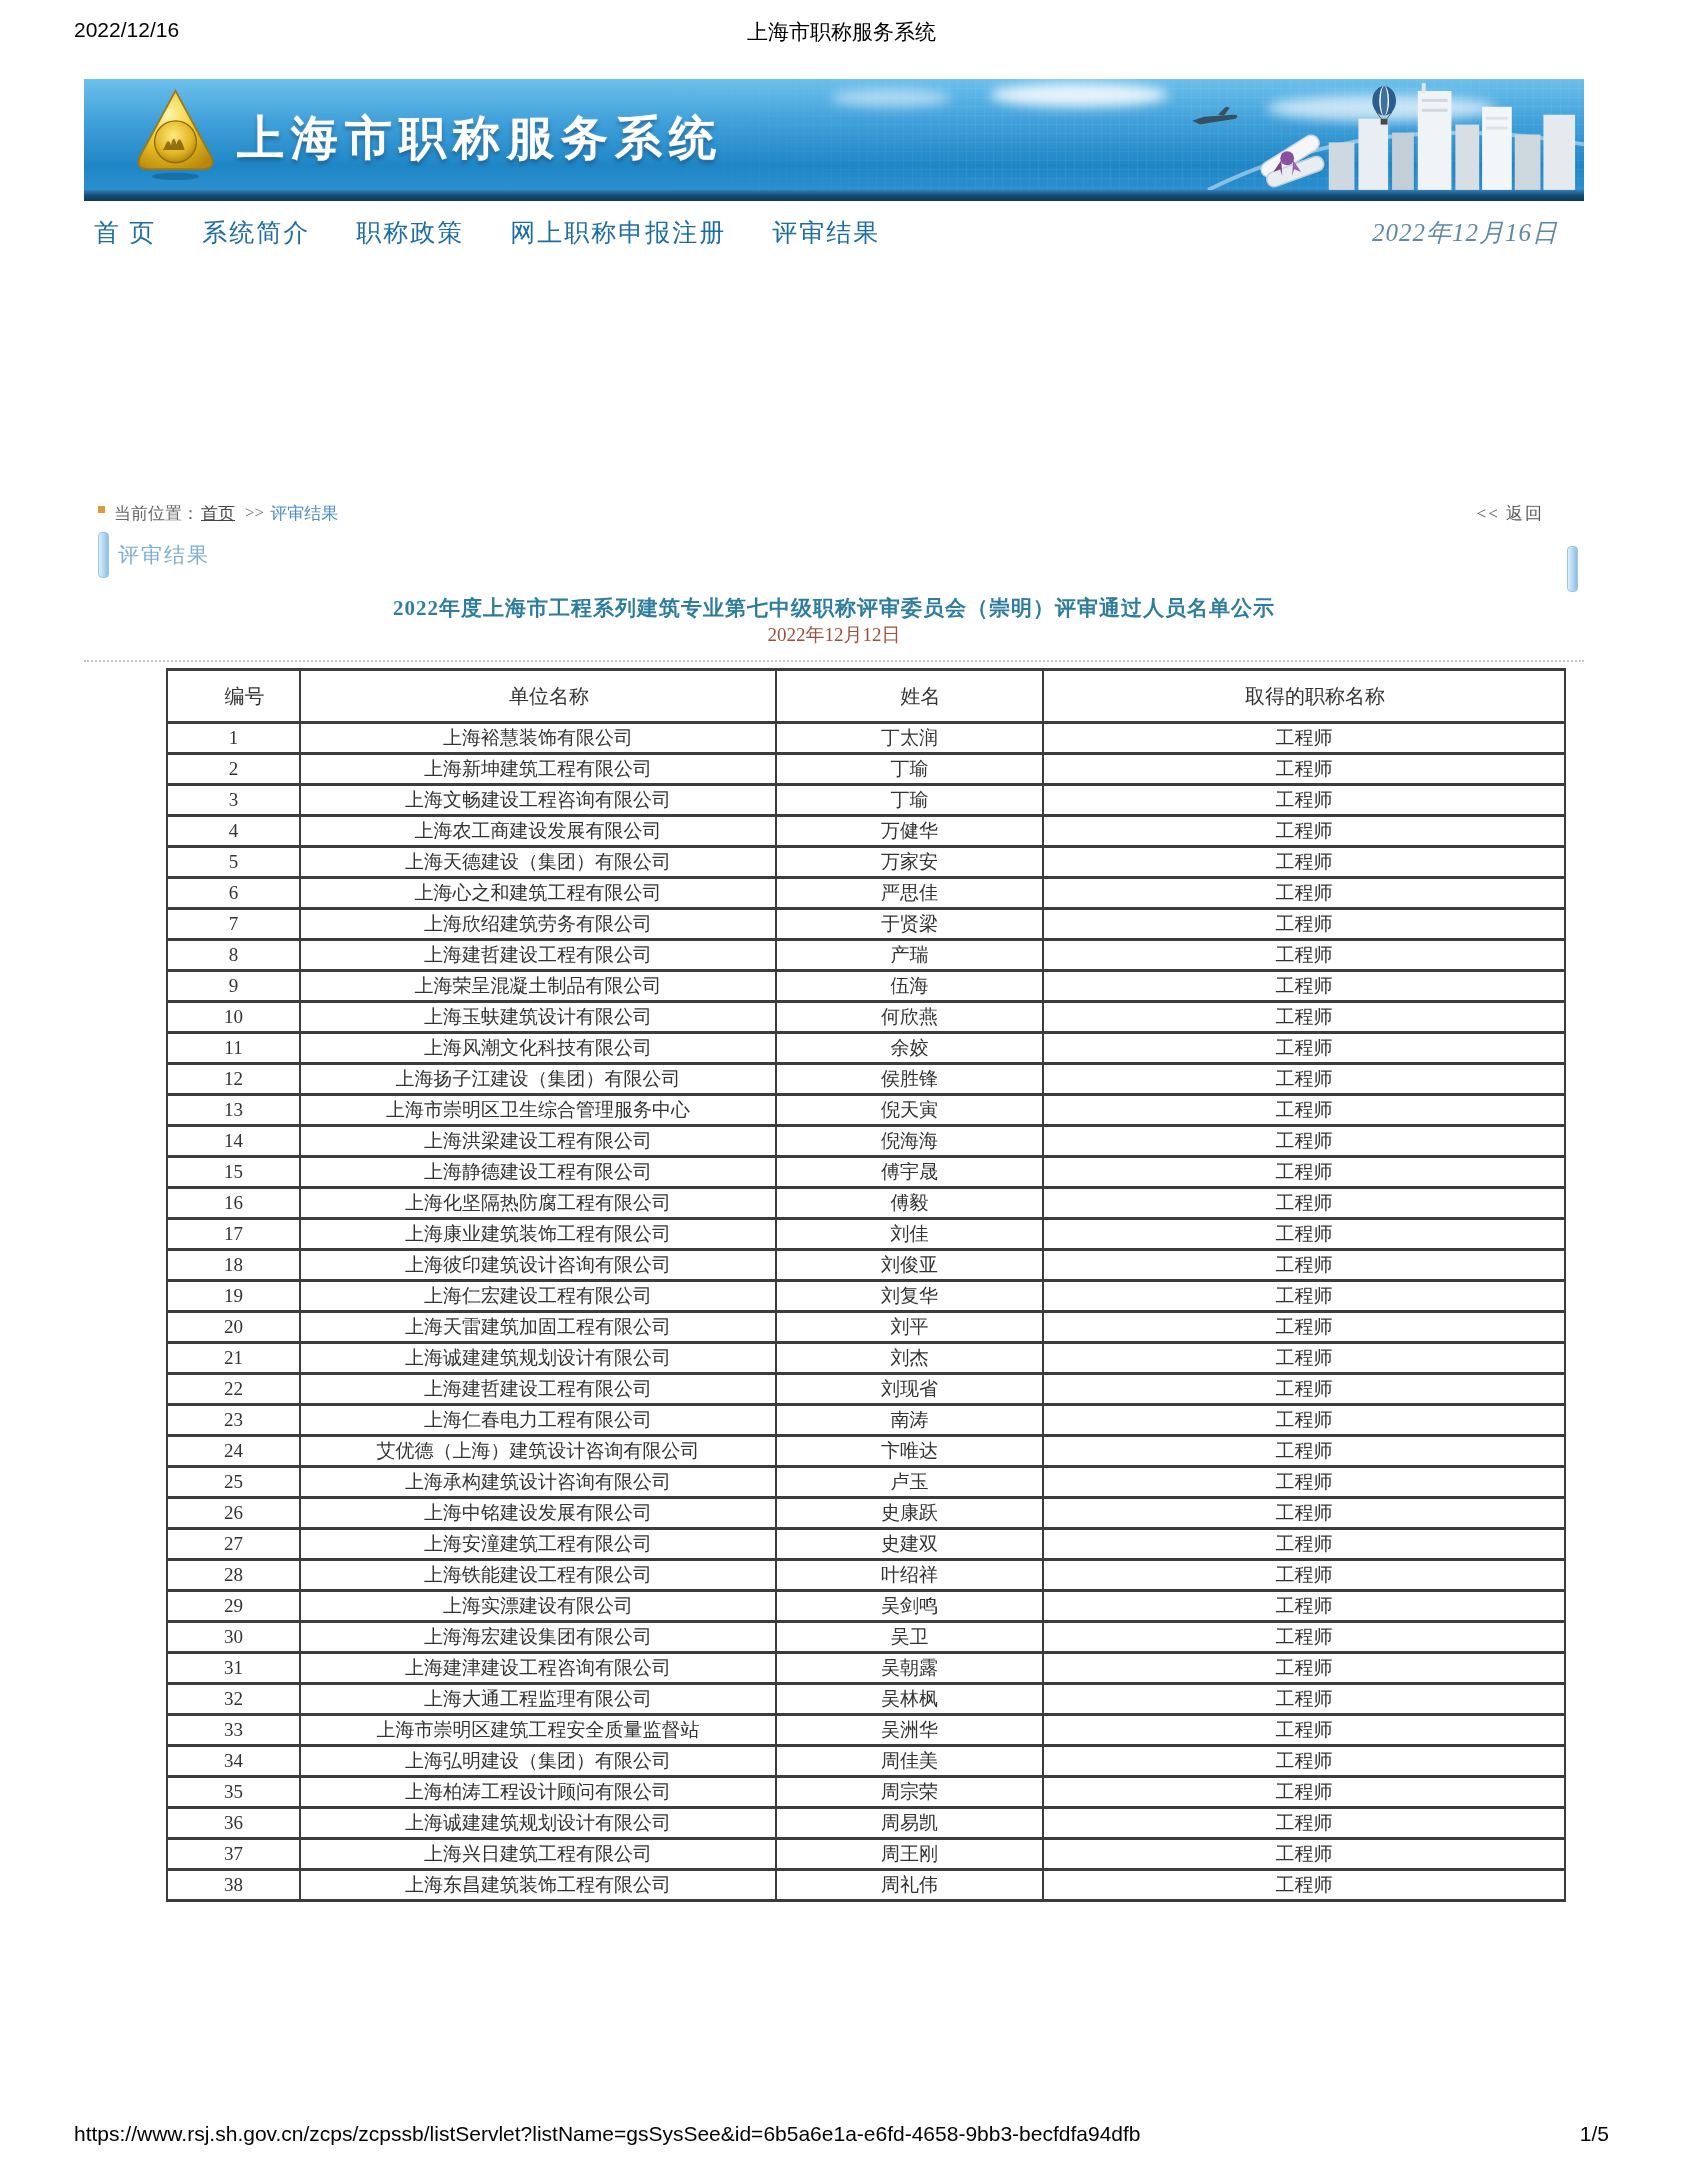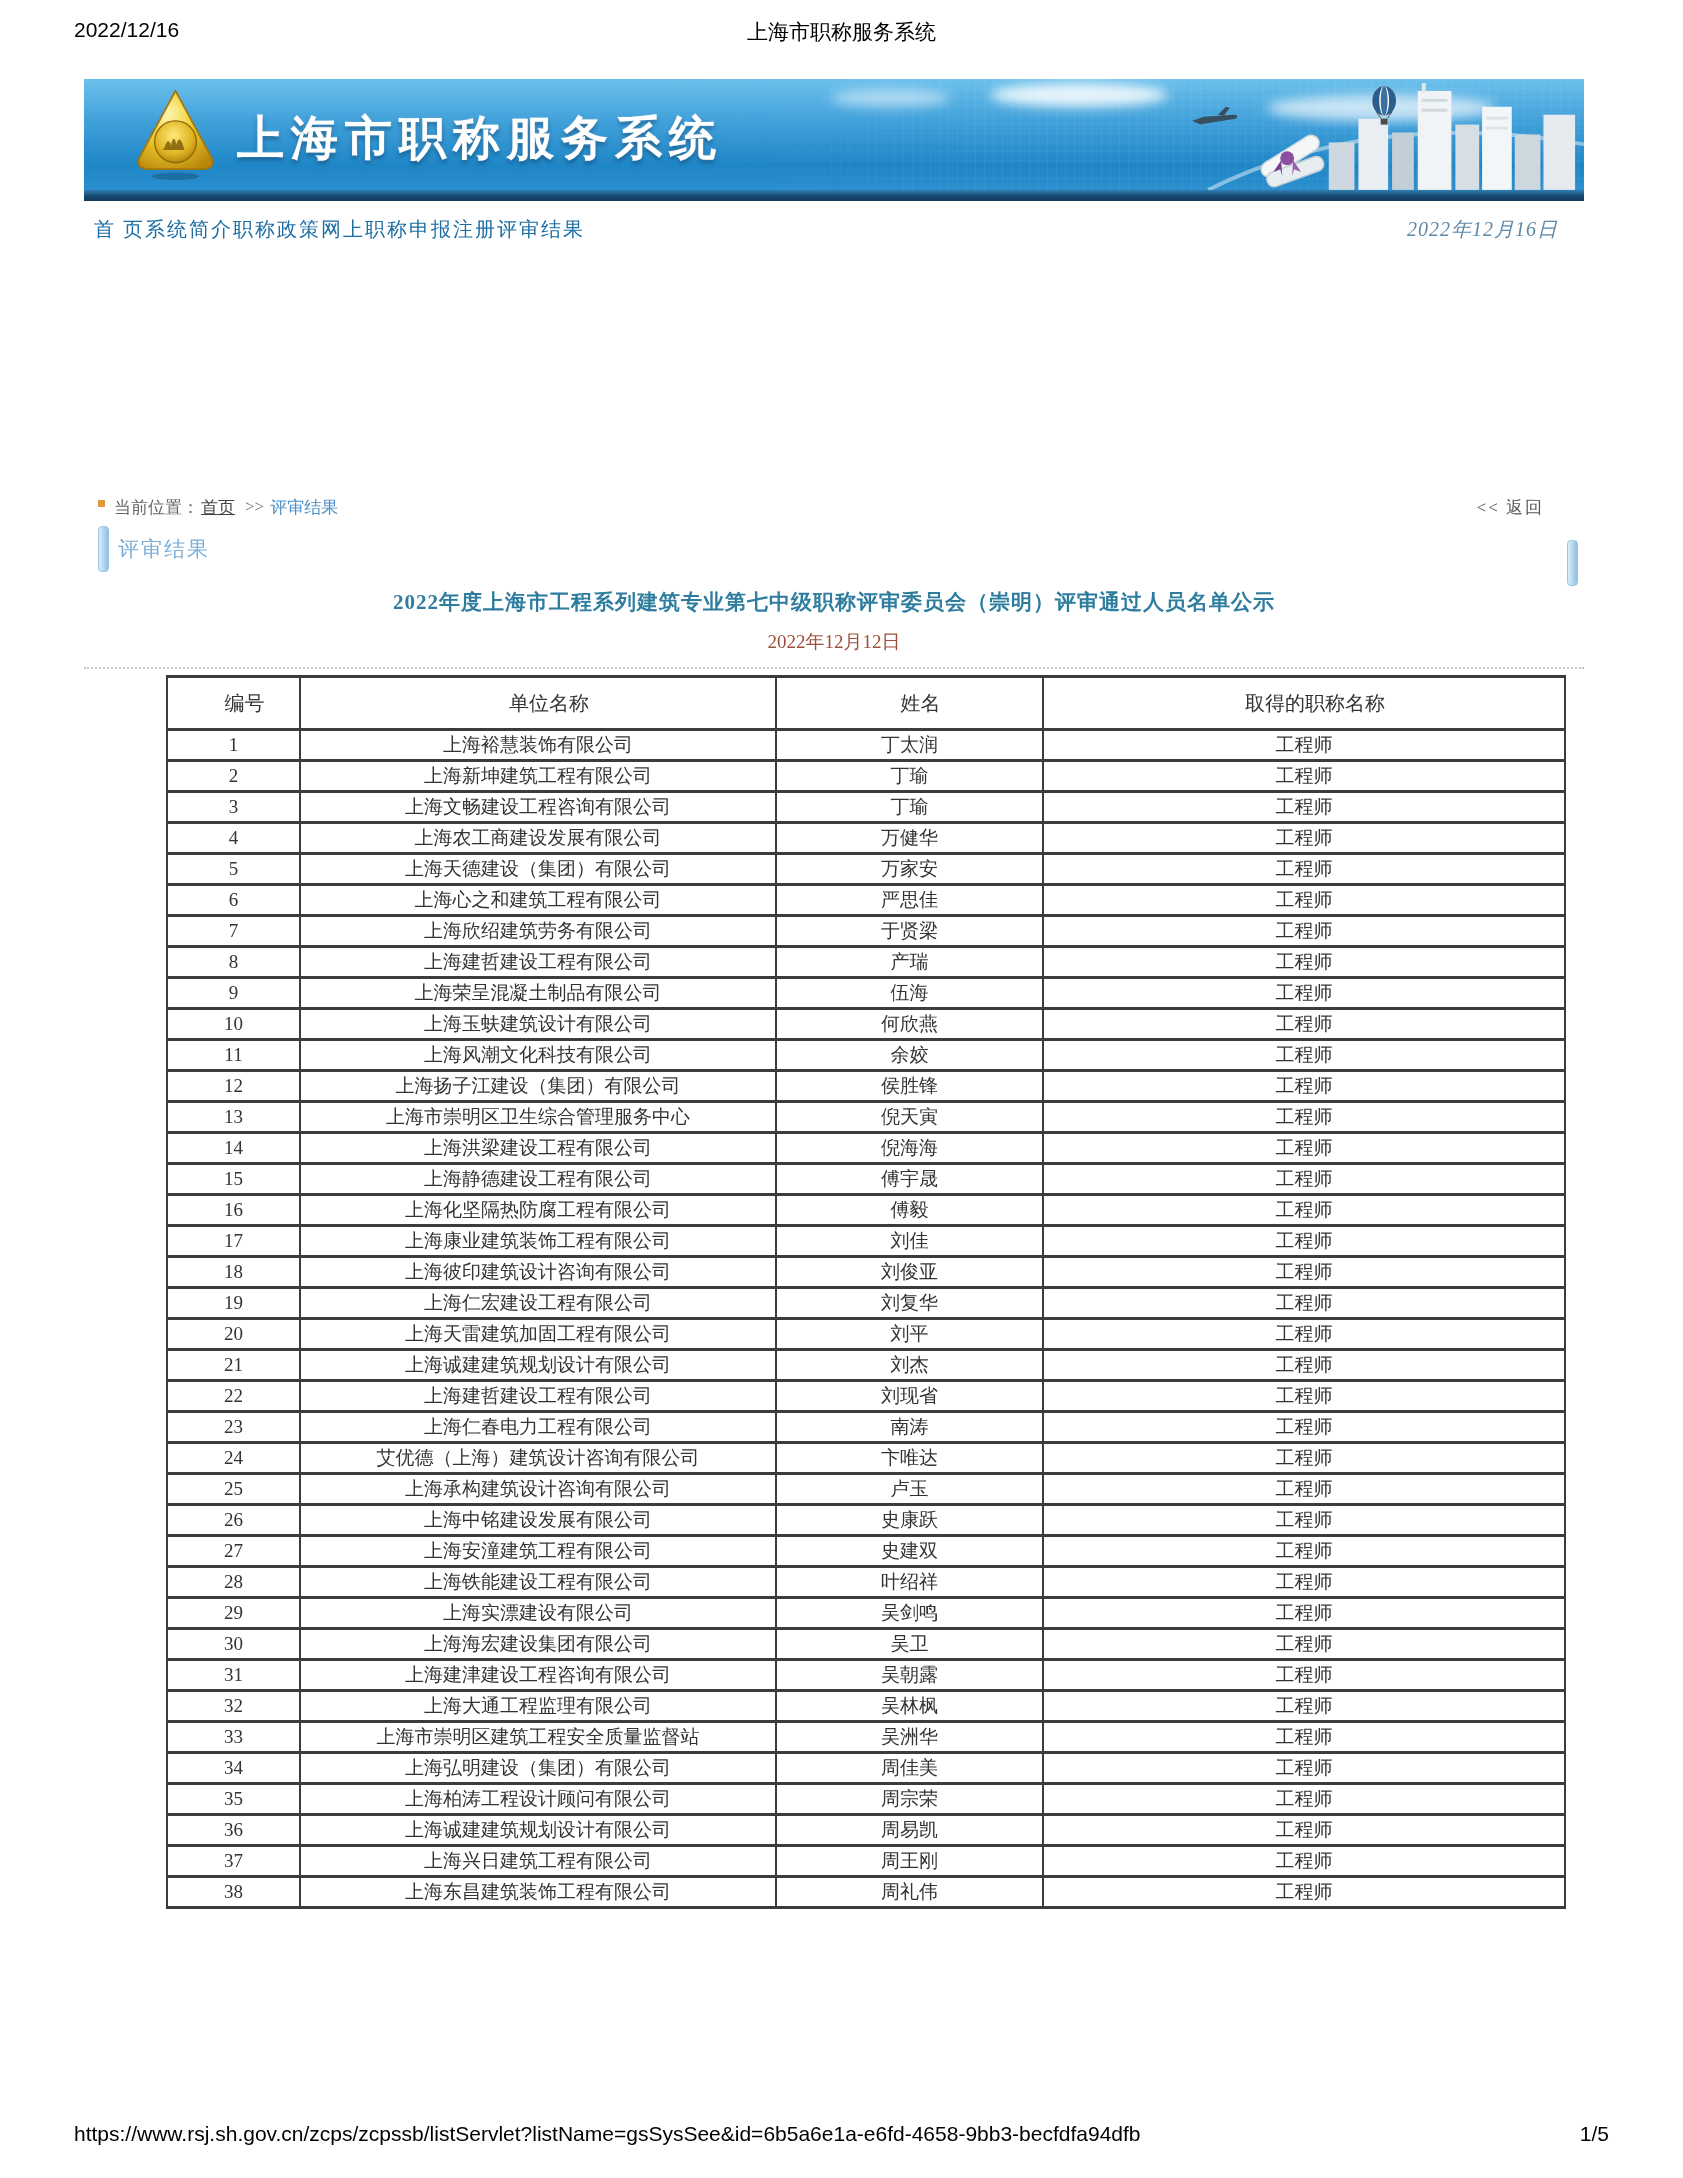--- a/index.html
+++ b/index.html
@@ -41,22 +41,22 @@
     position:absolute; left:153px; top:28px;
     font-size:47px; font-weight:bold; color:#ffffff; letter-spacing:7px;
     text-shadow:0 3px 4px rgba(10,60,100,.55), 0 0 2px rgba(255,255,255,.4);
   }
   .banner-art { position:absolute; right:0; bottom:0; width:465px; height:111px; }
 
   .banner-strip { height:11px; background:linear-gradient(180deg,#2f7fb4 0%, #16486f 55%, #0e3a5c 100%); }
 
   
   .nav {
-    display:flex; align-items:center; 
-    padding:15px 26px 13px 10px; font-size:20px; letter-spacing:2px;
+    display:flex; align-items:center; gap:46px;
+    padding:15px 26px 13px 10px; font-size:25px; letter-spacing:2px;
   }
   .nav-item { color:#1c6da3; cursor:pointer; white-space:nowrap; }
   .nav-date { margin-left:auto; color:#5d88a8; letter-spacing:1px;font-style:italic; }
 
   .spacer { height:238px; }
 
   
   .breadcrumb {
     display:flex; align-items:center; height:26px;
     padding:0 40px 0 14px; font-size:17px; color:#666;
@@ -73,21 +73,21 @@
     position:absolute; width:11px; height:46px; border-radius:4px;
     background:linear-gradient(90deg,#ddeefa 0%, #aed3ee 60%, #8fbfe2 100%);
     border:1px solid #9cc6e4;
   }
   .tab-bar.left  { left:14px; top:0; }
   .tab-bar.right { left:1483px; top:14px; }
   .tab-label { position:absolute; left:34px; top:9px; font-size:21px; color:#7badd7; letter-spacing:2px; }
 
   
   .announce-title { text-align:center; font-size:21px; font-weight:bold; color:#2e7d9e; margin-top:12px; letter-spacing:1px; }
-  .announce-date  { text-align:center; font-size:19px; color:#9e4f3a; margin-top:13px; }
+  .announce-date  { text-align:center; font-size:19px; color:#9e4f3a; }
   .dotted-divider { border-bottom:2px dotted #c6c6c6; margin-top:12px; }
 
   
   .results-table {
     margin:6px 0 0 82px; width:1398px;
     border-collapse:collapse; table-layout:fixed;
   }
   .results-table th, .results-table td {
     border:2px solid #3c3c3c; border-top-width:3px; border-bottom-width:3px;
     text-align:center; vertical-align:middle; color:#333;

